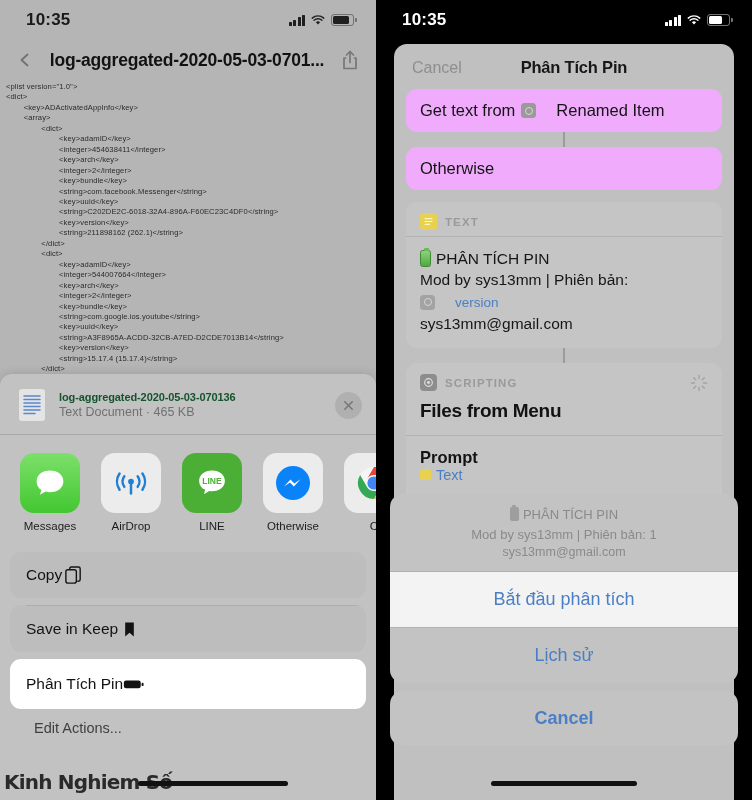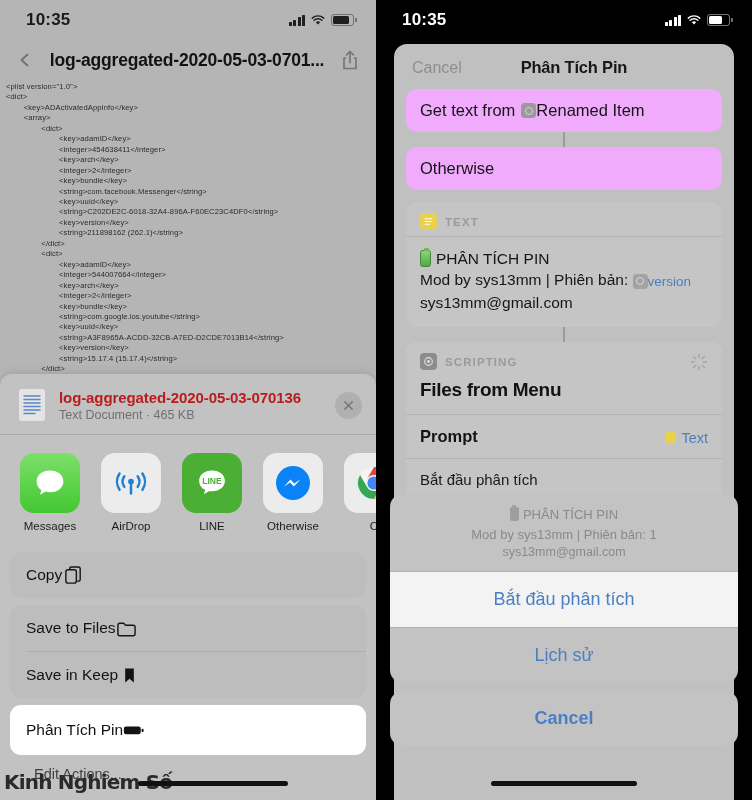--- a/index.html
+++ b/index.html
@@ -43,21 +43,21 @@
           font-size:7.6px; line-height:10.45px; color:#2b2b2b; white-space:pre;
           letter-spacing:.1px; height:300px; overflow:hidden; }
 
   
   .sheet { position:absolute; left:0; right:0; bottom:0; top:374px;
            background:#c2c2c2; border-radius:12px 12px 0 0;
            box-shadow:0 -1px 10px rgba(0,0,0,.12); overflow:hidden; }
   .sheet-head { display:flex; align-items:center; gap:13px; padding:14px 14px 12px 18px; }
   .doc-ico { width:28px; height:34px; flex:0 0 auto; }
   .sh-txt { flex:1; min-width:0; }
-  .sh-title { font-size:15px; font-weight:bold; color:#b91c1c; letter-spacing:-.1px; }
+  .sh-title { font-size:11px; font-weight:bold; color:#14532d; letter-spacing:-.1px; }
   .sh-sub { font-size:12.5px; color:#707070; margin-top:2px; }
   .close-x { width:27px; height:27px; border-radius:50%; background:#b0b0b0;
              display:flex; align-items:center; justify-content:center; flex:0 0 auto; }
   .close-x svg { opacity:.55; }
   .hr { height:1px; background:#a9a9a9; margin-left:0; }
 
   .apps { display:flex; gap:17px; padding:18px 0 10px 18px; }
   .app { width:64px; flex:0 0 auto; text-align:center; }
   .app-ico { width:60px; height:60px; border-radius:14px; margin:0 auto 7px;
              display:flex; align-items:center; justify-content:center; overflow:hidden; }
@@ -93,21 +93,21 @@
              background:#c0c0c0; border-radius:13px 13px 0 0; overflow:hidden; }
   .sc-nav { display:flex; align-items:center; padding:14px 18px 12px; }
   .sc-cancel { font-size:16px; color:#8e8e8e; }
   .sc-title { flex:1; text-align:center; font-size:16.5px; font-weight:bold; color:#171717;
               margin-left:-30px; letter-spacing:-.2px; }
 
   .blk { background:#f0abfc; border-radius:11px; margin:0 12px; padding:12px 14px; }
   .blk-row { font-size:16.5px; color:#141414; font-weight:500; display:flex;
              align-items:center; gap:6px; flex-wrap:wrap; }
   .conn { width:1.6px; height:15px; background:#9b9b9b; margin:0 auto; }
-  .token { display:inline-flex; align-items:center; gap:0; }
+  .token { display:inline-flex; align-items:center; gap:20px; }
   .tok-ico { width:15px; height:15px; border-radius:3.5px; background:#9a9a9a;
              display:inline-flex; align-items:center; justify-content:center; flex:0 0 auto; }
   .tok-ico .ring { width:8px; height:8px; border-radius:50%; border:1.6px solid #d6d6d6; }
 
   .card { background:#c5c5c5; border-radius:11px; margin:0 12px; overflow:hidden; }
   .card-hdr { display:flex; align-items:center; gap:8px; padding:11px 14px 6px; }
   .cat-ico { width:17px; height:17px; border-radius:4px; display:flex;
              align-items:center; justify-content:center; flex:0 0 auto; }
   .cat-lbl { font-size:11.5px; letter-spacing:1.1px; color:#9a9a9a; font-weight:bold; }
   .spark { margin-left:auto; width:18px; height:18px; opacity:.6; }
@@ -116,21 +116,21 @@
   .card-sep { height:1px; background:#b3b3b3; }
   .txt-body { padding:11px 14px 14px; font-size:15.5px; line-height:21px; color:#161616; }
   .batt-emoji { display:inline-block; width:11px; height:17px; border-radius:2.5px;
                 background:linear-gradient(#8fd17a,#4faa42); border:1px solid #3c8a34;
                 vertical-align:-3px; margin-right:5px; position:relative; }
   .batt-emoji:after { content:""; position:absolute; top:-3px; left:3px; width:5px; height:2.5px;
                       background:#6cb95c; border-radius:1px; }
   .ver-token { color:#4b7fc4; font-size:13.5px; }
   .ver-token .tok-ico { background:#a3a3a3; }
 
-  .kv { display:flex; align-items:flex-end; justify-content:space-between; padding:12px 14px; }
+  .kv { display:flex; align-items:flex-start; justify-content:space-between; padding:12px 14px;flex-direction:column; }
   .kv-k { font-size:16.5px; font-weight:bold; color:#131313; }
   .kv-v { display:flex; align-items:center; gap:5px; font-size:14.5px; color:#4b7fc4; }
   .sw { width:11px; height:11px; border-radius:2.5px; background:#e8d14e; }
   .menu-item { font-size:15px; color:#1a1a1a; padding:12px 14px; }
 
   
   .alert-wrap { position:absolute; left:14px; right:14px; bottom:54px; }
   .alert { background:#c3c3c3; border-radius:13px; overflow:hidden; }
   .alert-head { padding:13px 16px 12px; text-align:center; }
   .ah1 { font-size:13px; color:#8a8a8a; font-weight:500; }
@@ -311,28 +311,20 @@
             <div class="act-ico">
               <svg viewBox="0 0 22 22" width="21" height="21">
                   <rect x="3" y="5" width="11" height="14" rx="2.2" fill="none" stroke="#161616" stroke-width="1.5"></rect>
                   <path d="M7 5V3.8A1.8 1.8 0 0 1 8.8 2h7.4A1.8 1.8 0 0 1 18 3.8v11.4A1.8 1.8 0 0 1 16.2 17H15" fill="none" stroke="#161616" stroke-width="1.5"></path>
                 </svg>
             </div>
           </div>
         </div>
 
         <div class="act-group" style="margin-top:7px">
-          <div class="act">
-            <div class="act-lbl">Save to Files</div>
-            <div class="act-ico">
-              <svg viewBox="0 0 22 22" width="21" height="21">
-                  <path d="M2 7.5a2 2 0 0 1 2-2h4l2 2h8a2 2 0 0 1 2 2v7a2 2 0 0 1-2 2H4a2 2 0 0 1-2-2z" fill="none" stroke="#161616" stroke-width="1.5" stroke-linejoin="round"></path>
-                </svg>
-            </div>
-          </div>
           <div class="act-sep"></div>
           <div class="act">
             <div class="act-lbl">Save in Keep</div>
             <div class="act-ico">
               <svg viewBox="0 0 22 22" width="19" height="19">
                   <path d="M6 3h10v16l-5-4.2L6 19z" fill="#131313"></path>
                 </svg>
             </div>
           </div>
         </div>

